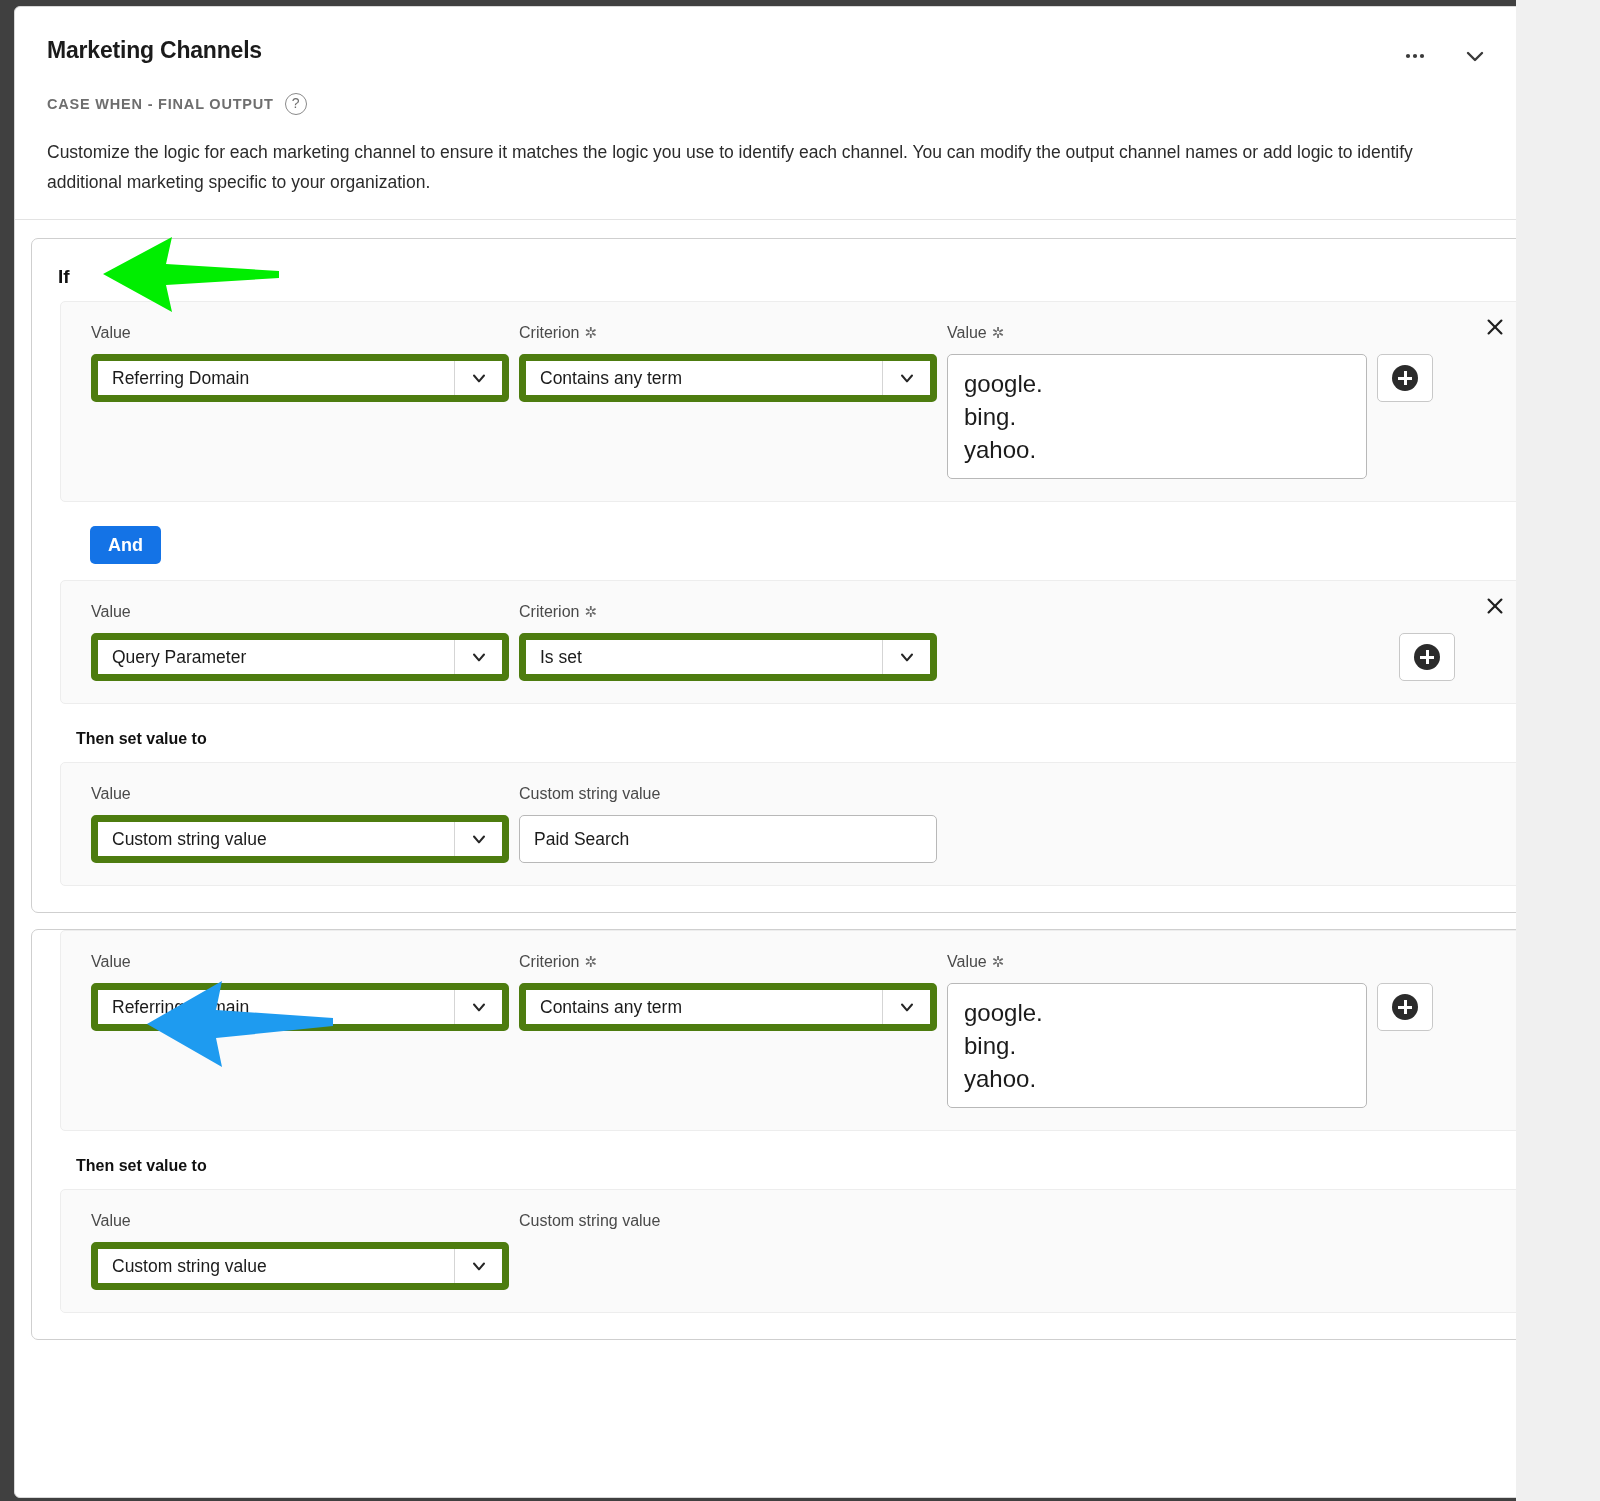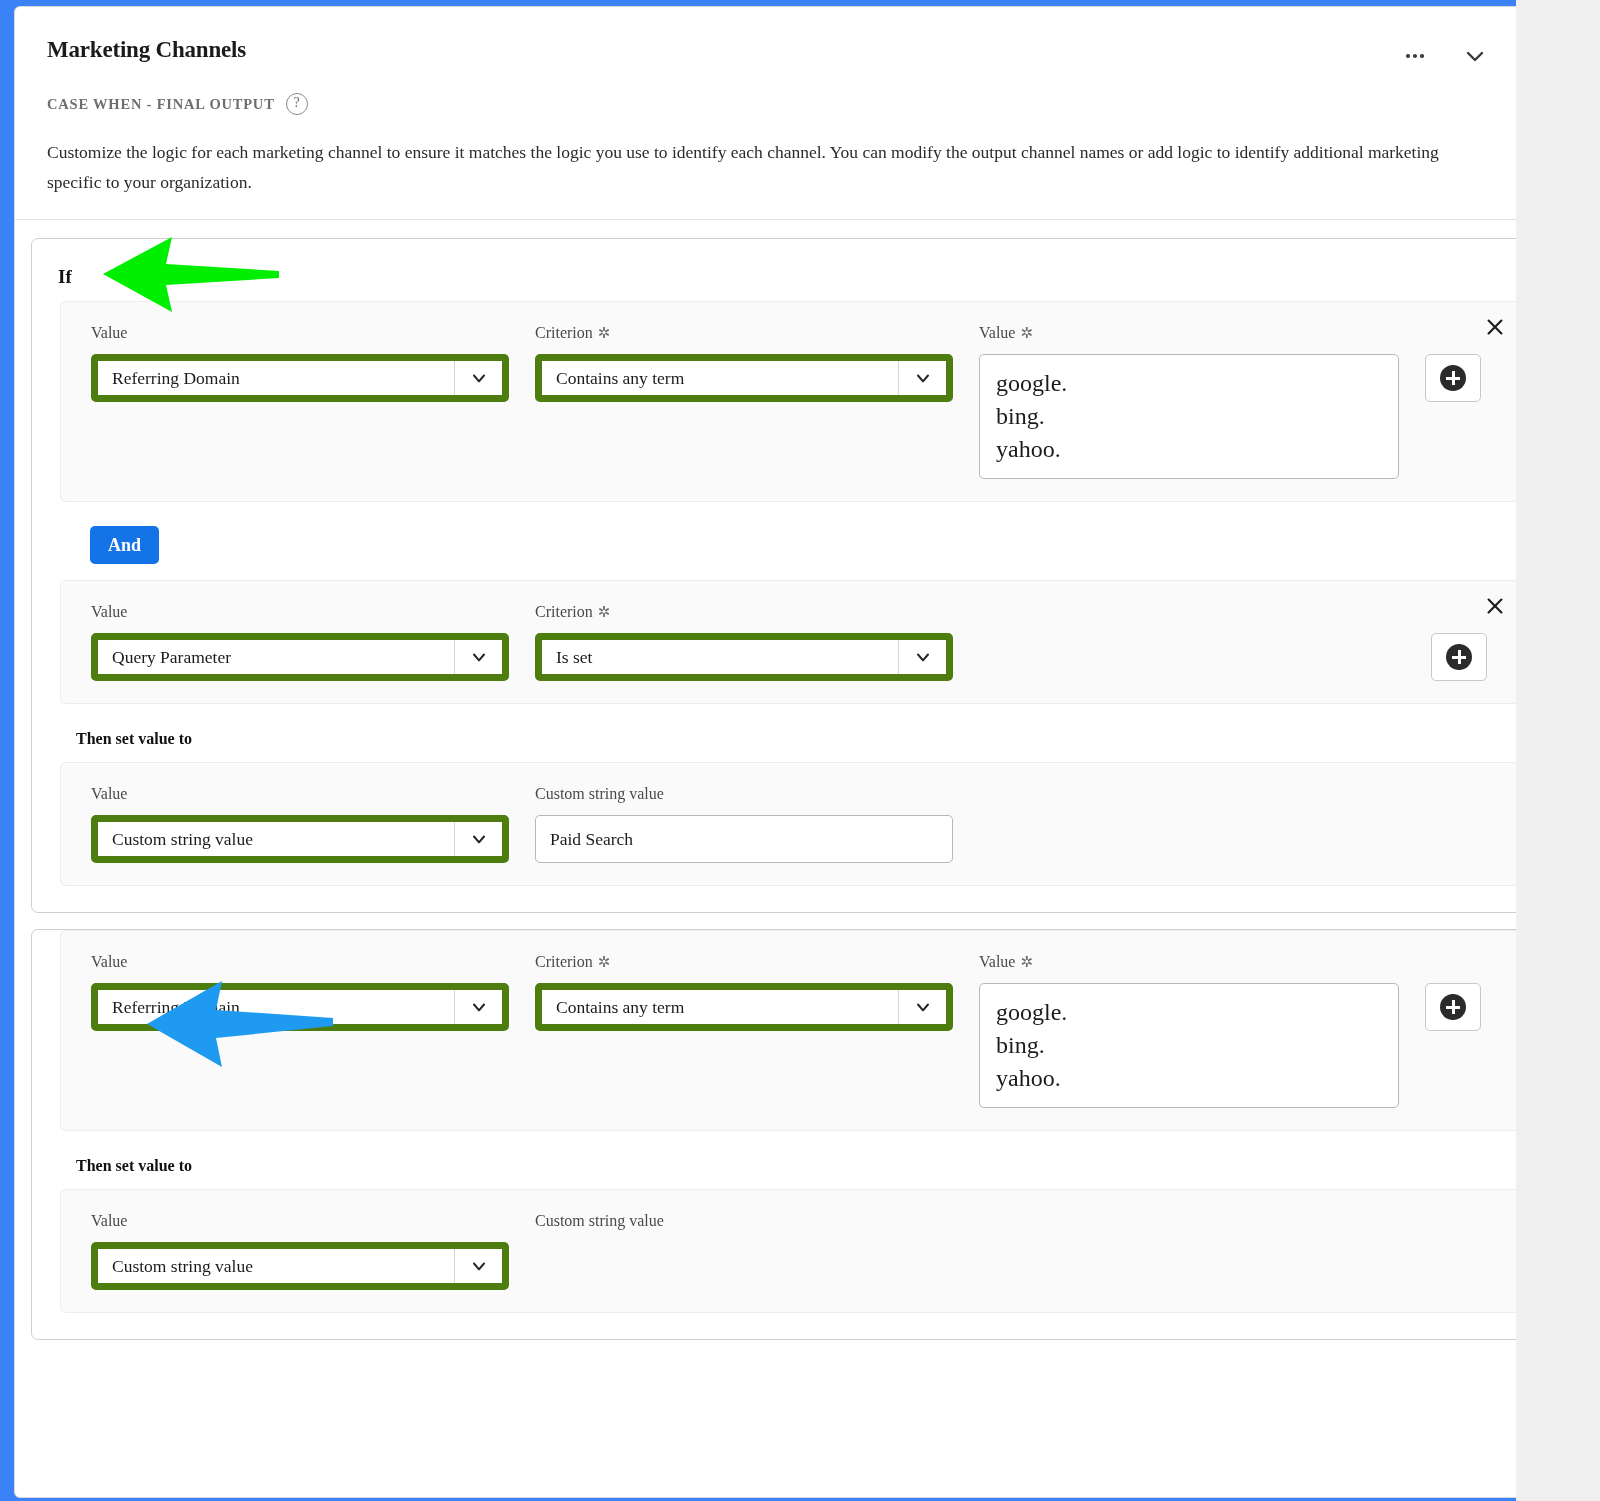--- a/index.html
+++ b/index.html
@@ -5,23 +5,22 @@
   * { box-sizing: border-box; margin: 0; padding: 0; }
   html, body {
     width: 1600px; height: 1501px;
     background: #f0f0f0;
     font-family: "Liberation Sans", sans-serif;
     -webkit-font-smoothing: antialiased;
   }
   .page {
     position: relative;
     width: 1516px; height: 1501px;
-    background: #3b82f6;
+    background: #404040;
     overflow: hidden;
-    font-family: Liberation Serif, serif;
   }
   
   .dialog {
     position: absolute;
     left: 14px; top: 6px;
     width: 1565px; height: 1492px;
     background: #ffffff;
     border: 1px solid #d8d8d8;
     border-radius: 6px;
     overflow: hidden;
@@ -131,21 +130,21 @@
     position: absolute;
     top: 12px; right: 14px;
     width: 26px; height: 26px;
     display: flex; align-items: center; justify-content: center;
     cursor: pointer;
     color: #1f1f1f;
   }
   .fields {
     display: flex;
     align-items: flex-start;
-    gap: 26px;
+    gap: 10px;
   }
   .field { display: flex; flex-direction: column; }
   .flabel {
     font-size: 16px;
     color: #4a4a4a;
     margin-bottom: 10px;
     height: 20px;
     white-space: nowrap;
   }
   .flabel .req { color: #6b6b6b; margin-left: 5px; font-size: 15px; }

